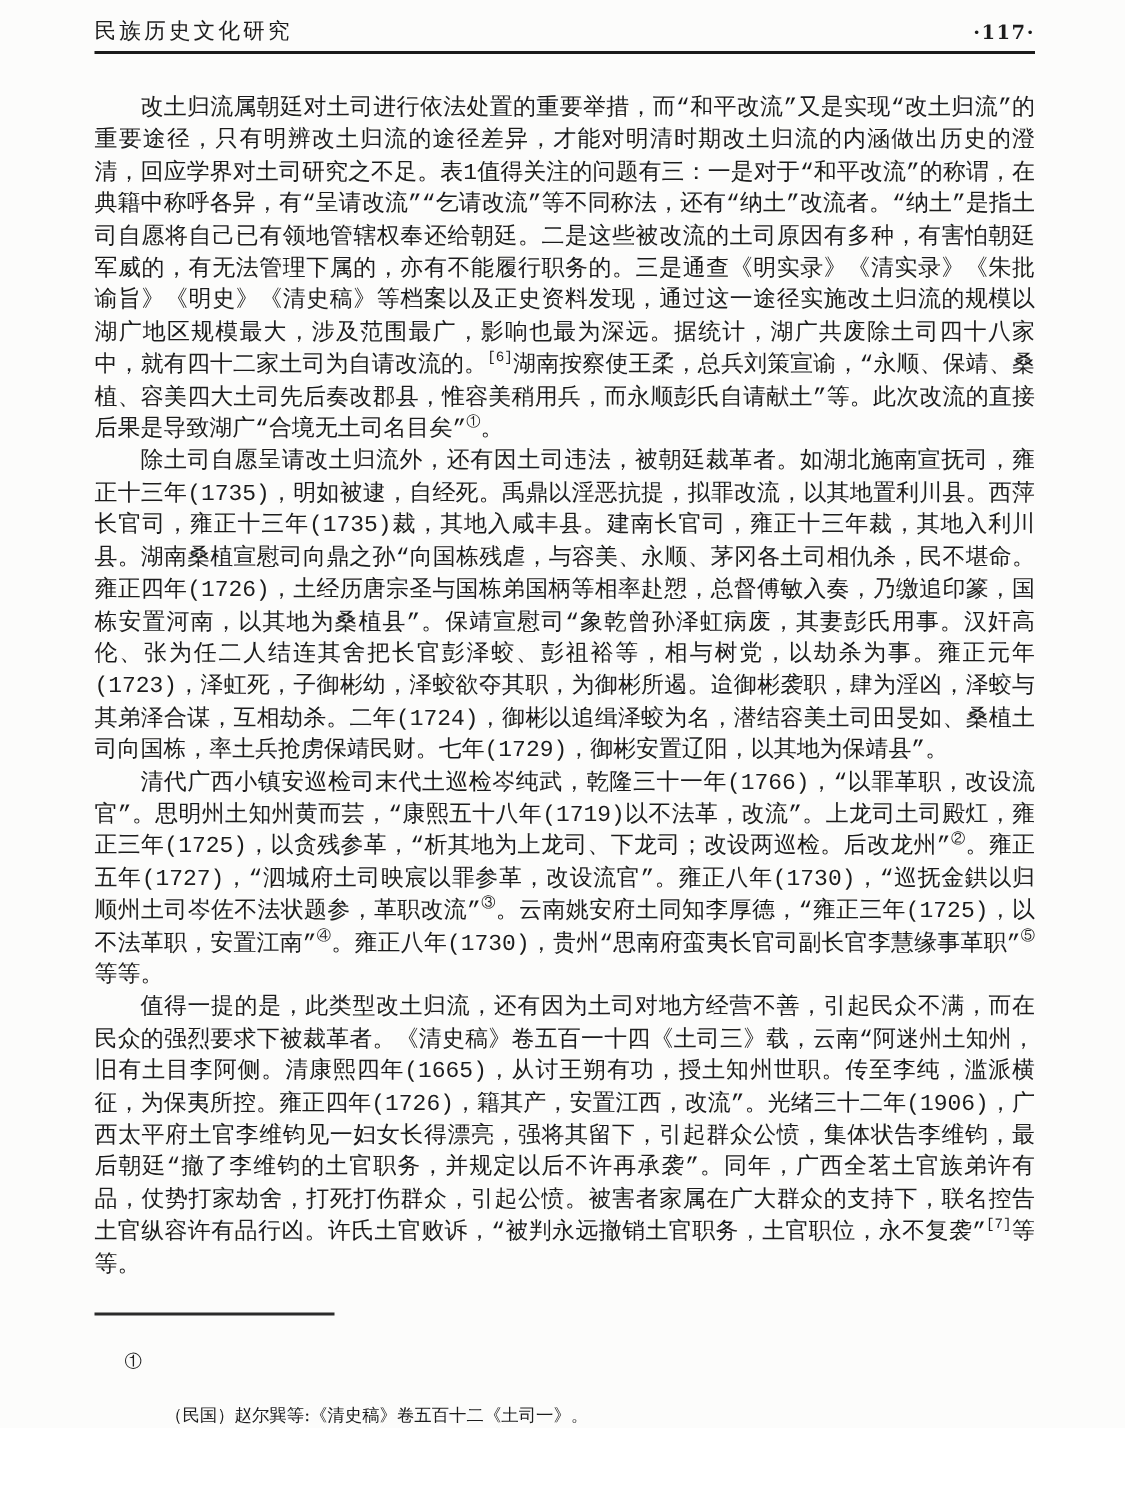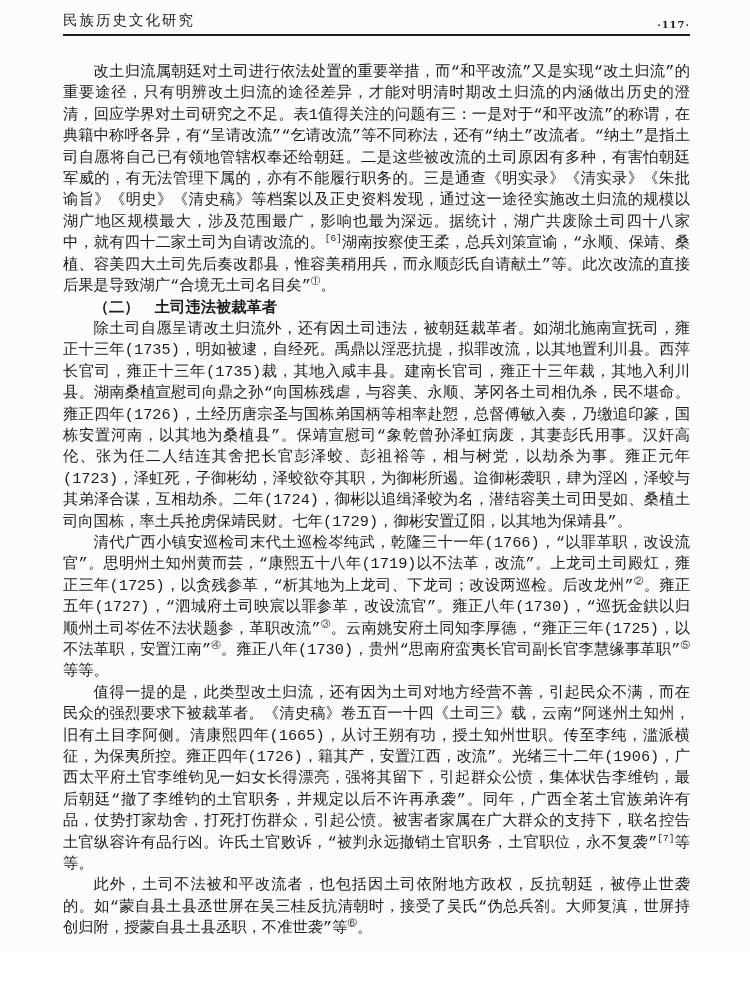--- a/index.html
+++ b/index.html
@@ -16,21 +16,21 @@
   }
   .page-header{
     display:flex;justify-content:space-between;align-items:flex-end;
     padding-top:11px;
   }
   .journal-title{
     font-family:"DejaVu Sans","Liberation Sans",sans-serif;
     font-size:14.5px;letter-spacing:2px;
   }
   .page-number{
-    font-size:10px;font-weight:700;letter-spacing:1px;
+    font-size:13px;font-weight:700;letter-spacing:1px;
   }
   .header-rule{
     border:none;border-top:2px solid #1b1b1b;margin:4px 0 0 0;
   }
   .body-text{
     margin-top:26px;
     font-size:15.3px;
     line-height:21.4px;
     text-align:justify;
     text-justify:inter-ideograph;
@@ -60,25 +60,23 @@
   <div class="content">
 
     <div class="page-header">
       <span class="journal-title">民族历史文化研究</span>
       <span class="page-number">·117·</span>
     </div>
     <hr class="header-rule">
 
     <div class="body-text">
         <p class="para"><span>改土归流属朝廷对土司进行依法处置的重要举措，而“和平改流”又是实现“改土归流”的重要途径，只有明辨改土归流的途径差异，才能对明清时期改土归流的内涵做出历史的澄清，回应学界对土司研究之不足。表1值得关注的问题有三：一是对于“和平改流”的称谓，在典籍中称呼各异，有“呈请改流”“乞请改流”等不同称法，还有“纳土”改流者。“纳土”是指土司自愿将自己已有领地管辖权奉还给朝廷。二是这些被改流的土司原因有多种，有害怕朝廷军威的，有无法管理下属的，亦有不能履行职务的。三是通查《明实录》《清实录》《朱批谕旨》《明史》《清史稿》等档案以及正史资料发现，通过这一途径实施改土归流的规模以湖广地区规模最大，涉及范围最广，影响也最为深远。据统计，湖广共废除土司四十八家中，就有四十二家土司为自请改流的。</span><sup>[6]</sup><span>湖南按察使王柔，总兵刘策宣谕，“永顺、保靖、桑植、容美四大土司先后奏改郡县，惟容美稍用兵，而永顺彭氏自请献土”等。此次改流的直接后果是导致湖广“合境无土司名目矣”</span><sup>①</sup><span>。</span></p>
-        <p class="heading"><span>（二）　土司违法被裁革者</span></p>
         <p class="para"><span>除土司自愿呈请改土归流外，还有因土司违法，被朝廷裁革者。如湖北施南宣抚司，雍正十三年(1735)，明如被逮，自经死。禹鼎以淫恶抗提，拟罪改流，以其地置利川县。西萍长官司，雍正十三年(1735)裁，其地入咸丰县。建南长官司，雍正十三年裁，其地入利川县。湖南桑植宣慰司向鼎之孙“向国栋残虐，与容美、永顺、茅冈各土司相仇杀，民不堪命。雍正四年(1726)，土经历唐宗圣与国栋弟国柄等相率赴愬，总督傅敏入奏，乃缴追印篆，国栋安置河南，以其地为桑植县”。保靖宣慰司“象乾曾孙泽虹病废，其妻彭氏用事。汉奸高伦、张为任二人结连其舍把长官彭泽蛟、彭祖裕等，相与树党，以劫杀为事。雍正元年(1723)，泽虹死，子御彬幼，泽蛟欲夺其职，为御彬所遏。迨御彬袭职，肆为淫凶，泽蛟与其弟泽合谋，互相劫杀。二年(1724)，御彬以追缉泽蛟为名，潜结容美土司田旻如、桑植土司向国栋，率土兵抢虏保靖民财。七年(1729)，御彬安置辽阳，以其地为保靖县”。</span></p>
         <p class="para"><span>清代广西小镇安巡检司末代土巡检岑纯武，乾隆三十一年(1766)，“以罪革职，改设流官”。思明州土知州黄而芸，“康熙五十八年(1719)以不法革，改流”。上龙司土司殿灴，雍正三年(1725)，以贪残参革，“析其地为上龙司、下龙司；改设两巡检。后改龙州”</span><sup>②</sup><span>。雍正五年(1727)，“泗城府土司映宸以罪参革，改设流官”。雍正八年(1730)，“巡抚金鉷以归顺州土司岑佐不法状题参，革职改流”</span><sup>③</sup><span>。云南姚安府土同知李厚德，“雍正三年(1725)，以不法革职，安置江南”</span><sup>④</sup><span>。雍正八年(1730)，贵州“思南府蛮夷长官司副长官李慧缘事革职”</span><sup>⑤</sup><span>等等。</span></p>
         <p class="para"><span>值得一提的是，此类型改土归流，还有因为土司对地方经营不善，引起民众不满，而在民众的强烈要求下被裁革者。《清史稿》卷五百一十四《土司三》载，云南“阿迷州土知州，旧有土目李阿侧。清康熙四年(1665)，从讨王朔有功，授土知州世职。传至李纯，滥派横征，为保夷所控。雍正四年(1726)，籍其产，安置江西，改流”。光绪三十二年(1906)，广西太平府土官李维钧见一妇女长得漂亮，强将其留下，引起群众公愤，集体状告李维钧，最后朝廷“撤了李维钧的土官职务，并规定以后不许再承袭”。同年，广西全茗土官族弟许有品，仗势打家劫舍，打死打伤群众，引起公愤。被害者家属在广大群众的支持下，联名控告土官纵容许有品行凶。许氏土官败诉，“被判永远撤销土官职务，土官职位，永不复袭”</span><sup>[7]</sup><span>等等。</span></p>
-        <p class="para"><span>此外，土司不法被和平改流者，也包括因土司依附地方政权，反抗朝廷，被停止世袭的。如“蒙自县土县丞世屏在吴三桂反抗清朝时，接受了吴氏“伪总兵劄。大师复滇，世屏持创归附，授蒙自县土县丞职，不准世袭”等</span><sup>⑥</sup><span>。</span></p>
       </div>
 
     <div class="footnotes">
       <hr class="footnote-separator">
       <div>
           <div class="fn-item">
             <span class="fn-num">①</span>
             <span class="fn-text">（民国）赵尔巽等:《清史稿》卷五百十二《土司一》。</span>
           </div>
           <div class="fn-item">

